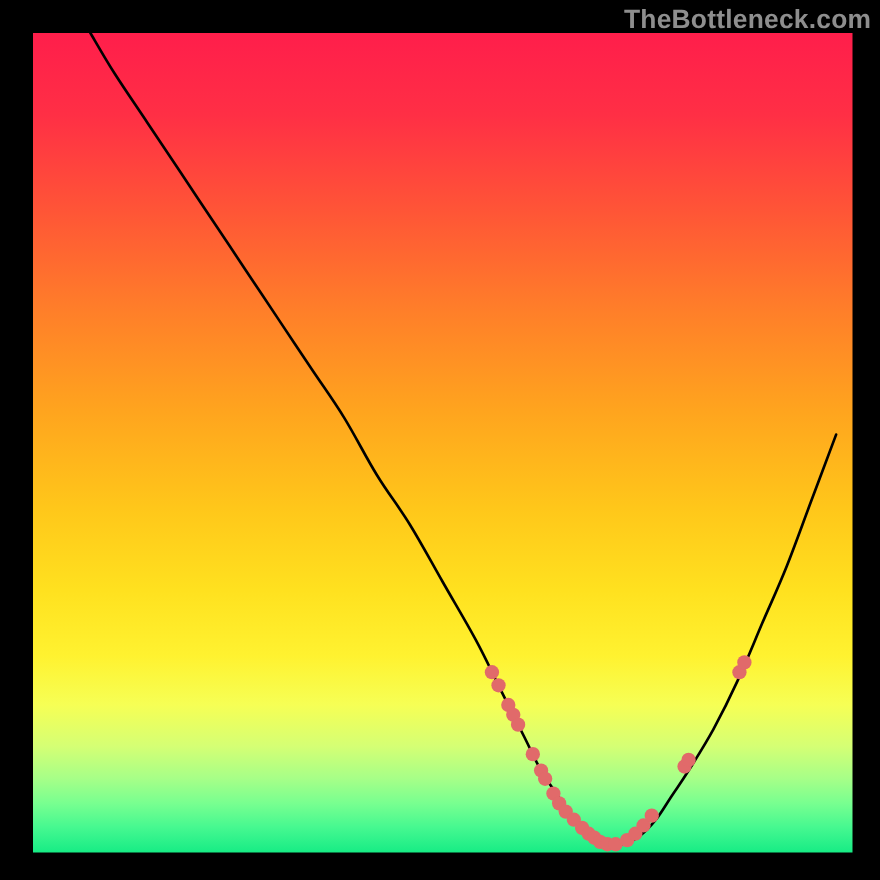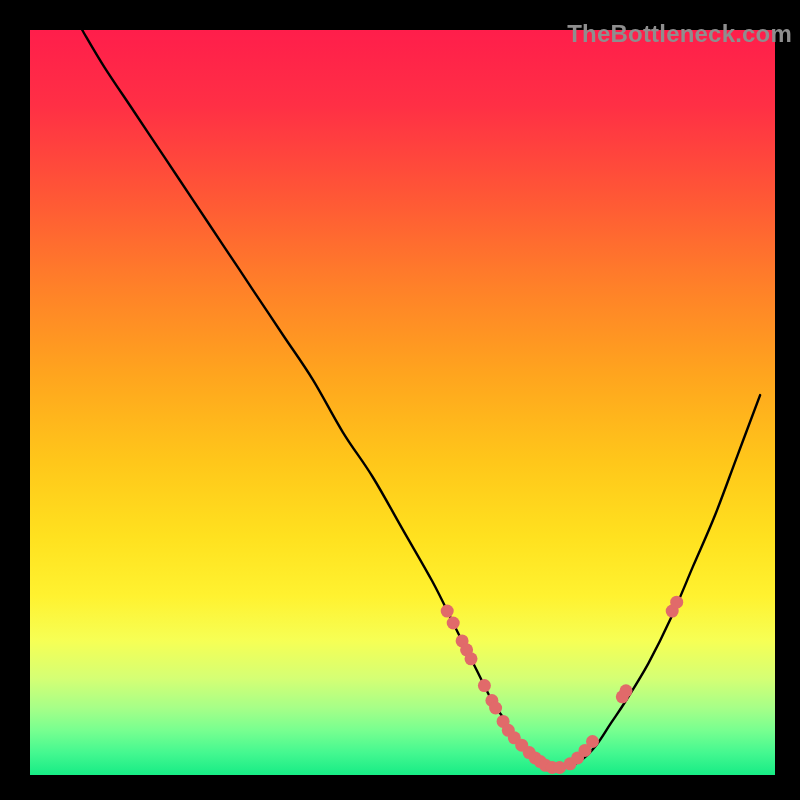--- a/index.html
+++ b/index.html
@@ -10,21 +10,21 @@
     background: #000000;
     overflow: hidden;
   }
   .stage {
     position: relative;
     width: 800px;
     height: 800px;
   }
   .watermark {
     position: absolute;
-    top: 20px;
+    top: 4px;
     right: 8px;
     font-family: Arial, Helvetica, sans-serif;
     font-size: 24px;
     font-weight: 600;
     color: #8e8e8e;
     letter-spacing: 0.2px;
     user-select: none;
   }
   svg {
     display: block;

